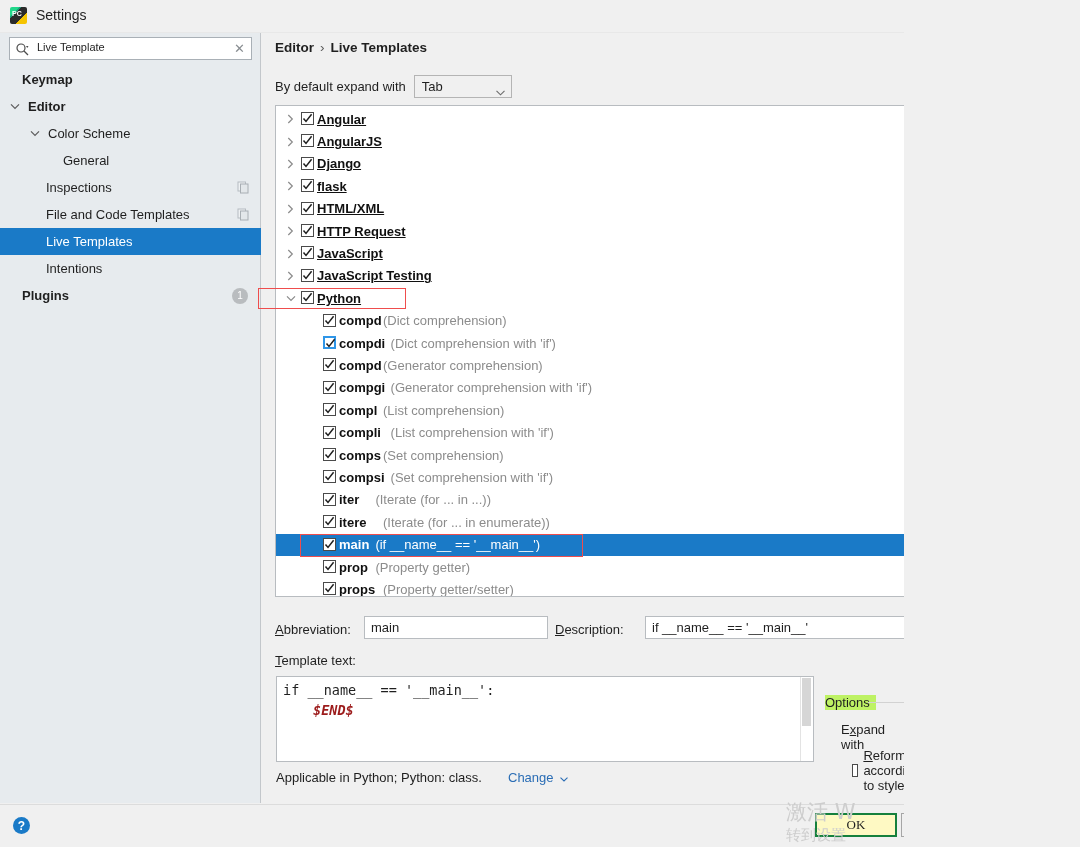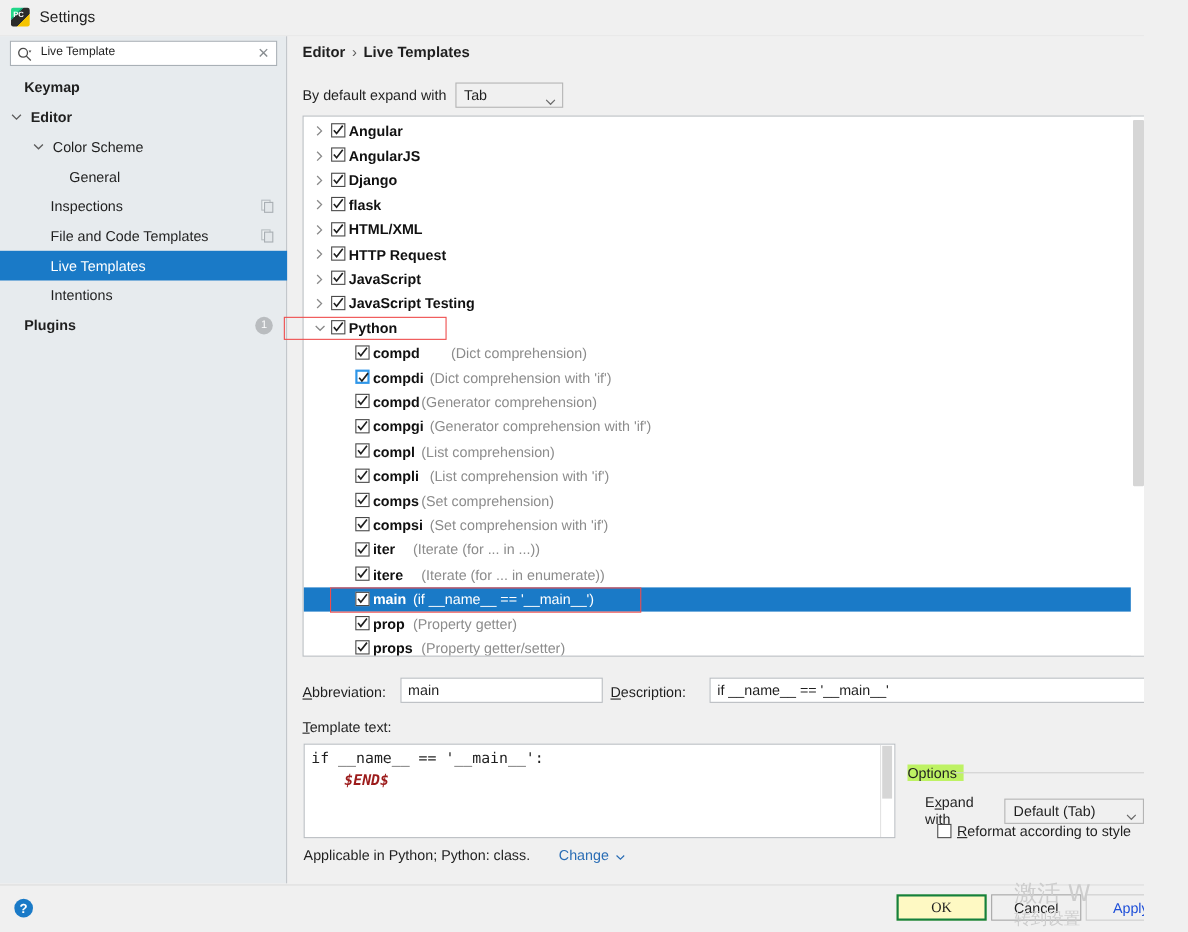--- a/index.html
+++ b/index.html
@@ -7,21 +7,21 @@
     margin: 0; padding: 0;
     width: 1080px; height: 847px;
     overflow: hidden;
     font-family: "Liberation Sans", sans-serif;
     font-size: 13px;
     color: #1f1f1f;
     background: #f0f0f0;
   }
   #app {
     position: relative;
-    width: 1040px; height: 847px;
+    width: 904px; height: 847px;
     background: #f0f0f0;
     overflow: hidden;
   }
 
   
   .titlebar {
     position: absolute; left: 0; top: 0; width: 1080px; height: 33px;
     background: #f0f0f0;
     border-bottom: 1px solid #e8e8e8;
   }
@@ -149,21 +149,21 @@
     display:flex; align-items:center; justify-content:center;
   }
   .cbox {
     position: absolute;
     width: 13px; height: 13px;
     border: 1px solid #4a4a4a;
     background: #ffffff;
   }
   .cbox.hover { border: 2px solid #2f96e8; }
   .cbox svg { position:absolute; left:0; top:0; }
-  .grp-name { position: absolute; font-weight: bold; font-size: 13px; color: #101010; }
+  .grp-name { position: absolute; font-weight: bold; font-size: 13px; color: #101010; text-decoration: underline; }
   .abbr { position: absolute; font-weight: bold; font-size: 13px; color: #101010; }
   .desc { position: absolute; font-size: 13px; color: #8c8c8c; }
 
   .tpl-scroll {
     position: absolute; right: 0px; top: 0px;
     width: 14px; height: 490px; background: #ffffff;
   }
   .tpl-thumb {
     position: absolute; right: 2px;
     width: 10px; background: #d6d6d6; border-radius: 1px;
@@ -518,21 +518,21 @@
             </span>
             <span class="grp-name" style="left: 41px;">Python</span>
           </div>
           <div class="tpl-row" style="top: 203.6px;">
             <span class="cbox" style="left: 47px; top: 4px;">
               <svg width="11" height="11" viewBox="0 0 11 11">
                 <path d="M1.5 5.4 L4 8.4 L9.6 1.2" stroke="#1f1f1f" stroke-width="1.5" fill="none"></path>
               </svg>
             </span>
             <span class="abbr" style="left: 63px;">compd</span>
-            <span class="desc" style="left: 107px; margin-left: 27px;">(Dict comprehension)</span>
+            <span class="desc" style="left: 107px;">(Dict comprehension)</span>
           </div>
           <div class="tpl-row" style="top: 226px;">
             <span class="cbox hover" style="left: 47px; top: 4px;">
               <svg width="11" height="11" viewBox="0 0 11 11">
                 <path d="M1.5 5.4 L4 8.4 L9.6 1.2" stroke="#1f1f1f" stroke-width="1.5" fill="none"></path>
               </svg>
             </span>
             <span class="abbr" style="left: 63px;">compdi</span>
             <span class="desc" style="left: 114.6px;">(Dict comprehension with 'if')</span>
           </div>

